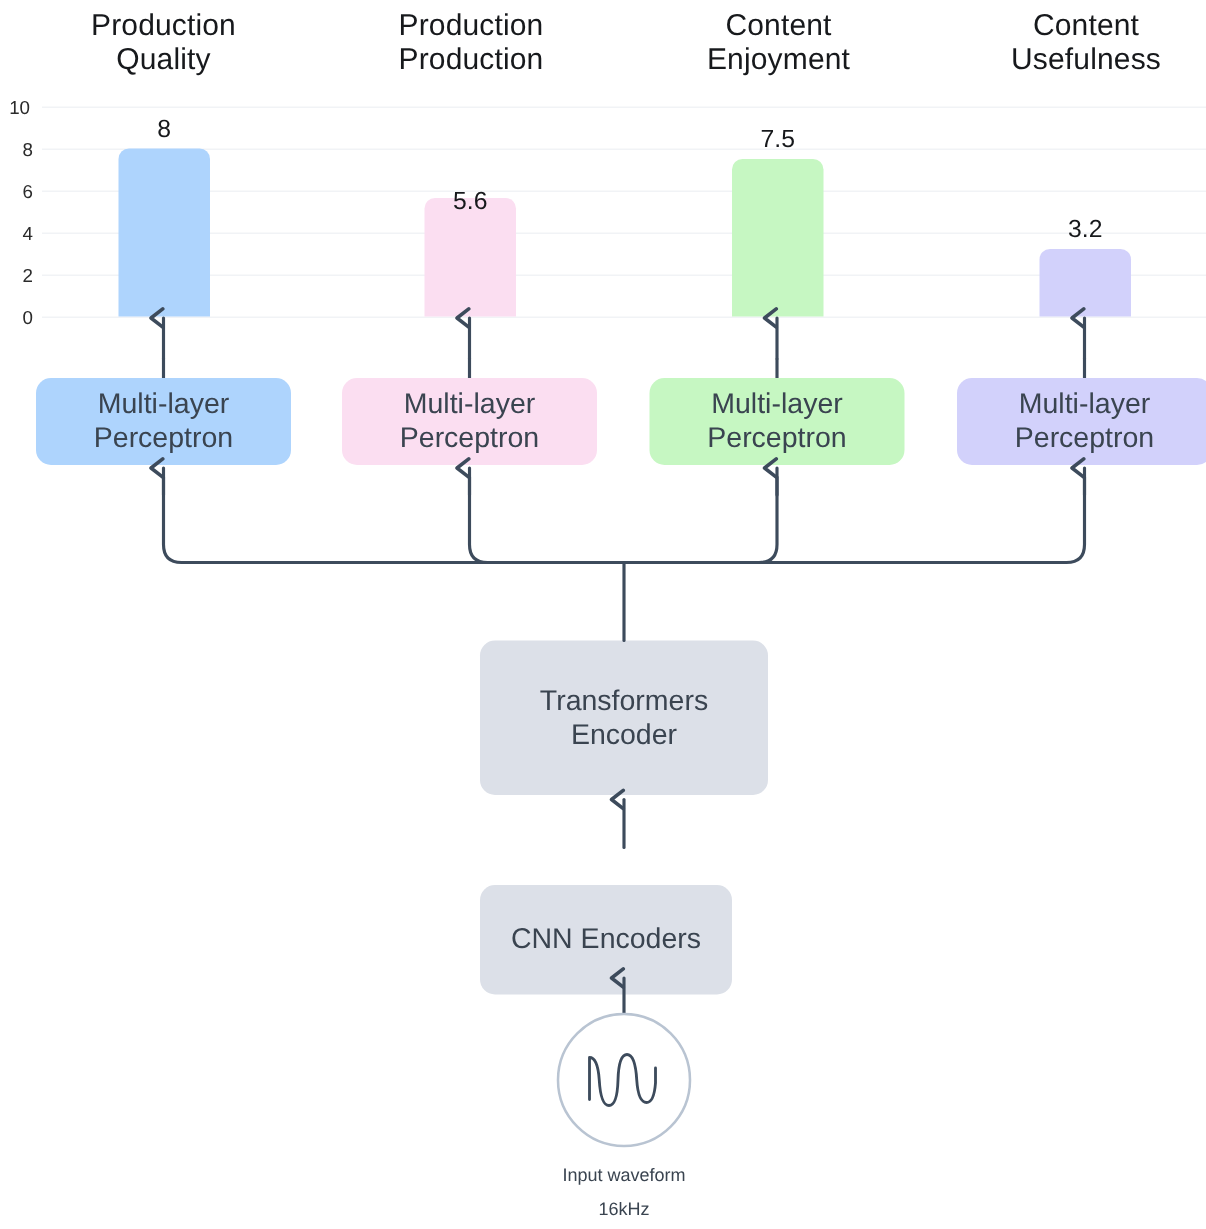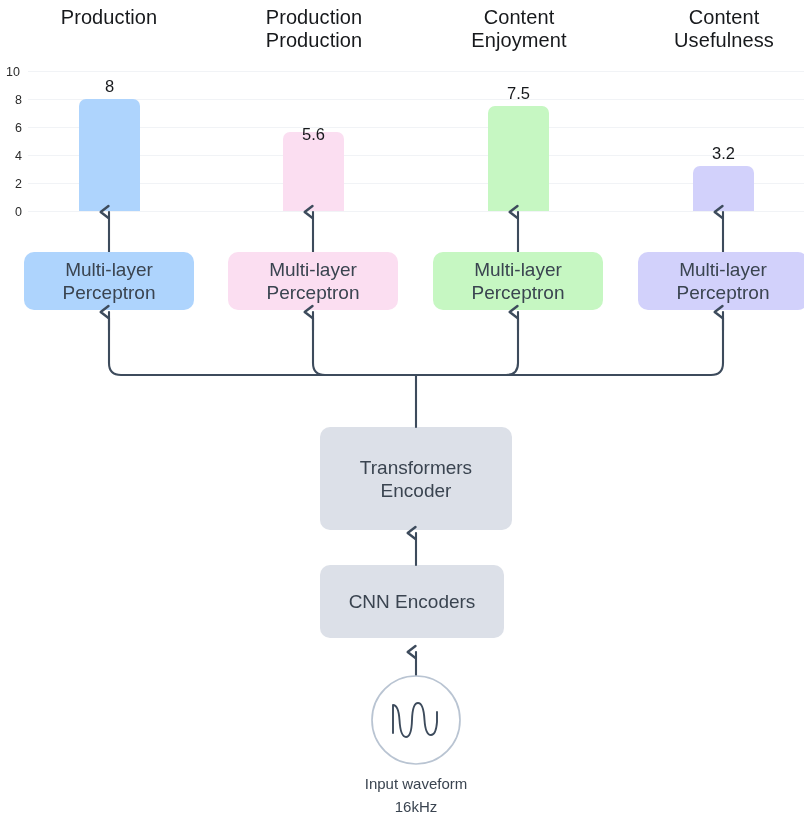--- a/index.html
+++ b/index.html
@@ -70,34 +70,35 @@
   }
   .node span{display:block;white-space:nowrap;}
 
   
   #wires{position:absolute;left:0;top:0;width:804px;height:819px;pointer-events:none;}
 
   
   .caption{
     position:absolute;
     text-align:center;
-    font-size:15px;
+    font-size:12px;
     line-height:23px;
     color:#3a4450;
     white-space:nowrap;
   }
   .caption span{display:block;}
 </style>
 </head>
 <body>
 
 <div id="stage">
 
   <div class="col-header" style="left:24px;top:6px;width:170px;">
     <span>Production</span>
+    <span>Quality</span>
   </div>
   <div class="col-header" style="left:228px;top:6px;width:172px;">
     <span>Production</span>
     <span>Production</span>
   </div>
   <div class="col-header" style="left:433px;top:6px;width:172px;">
     <span>Content</span>
     <span>Enjoyment</span>
   </div>
   <div class="col-header" style="left:638px;top:6px;width:172px;">
@@ -146,21 +147,21 @@
   <div class="node" style="left:638px;top:252px;width:170px;height:58px;background:#d2d1fb;">
     <span>Multi-layer</span>
     <span>Perceptron</span>
   </div>
 
   <div class="node" style="left:320px;top:427px;width:192px;height:103px;background:#dce0e8;">
     <span>Transformers</span>
     <span>Encoder</span>
   </div>
 
-  <div class="node" style="left:320px;top:565px;width:184px;height:73px;background:#dce0e8;">
+  <div class="node" style="left:320px;top:590px;width:168px;height:73px;background:#dce0e8;">
     <span>CNN Encoders</span>
   </div>
 
   <div class="caption" style="left:306px;top:772px;width:220px;">
     <span>Input waveform</span>
     <span>16kHz</span>
   </div>
 
   <svg id="wires" viewBox="0 0 804 819" width="804" height="819">
     <defs>

